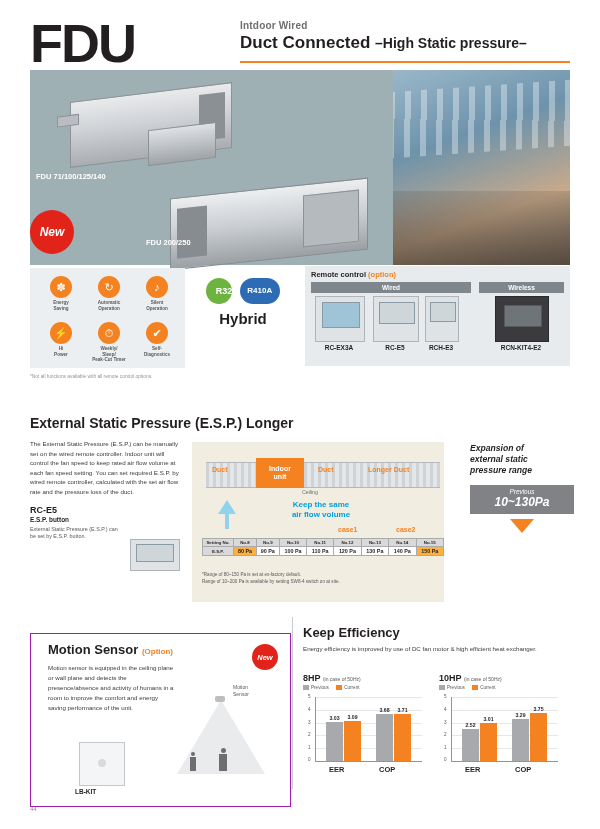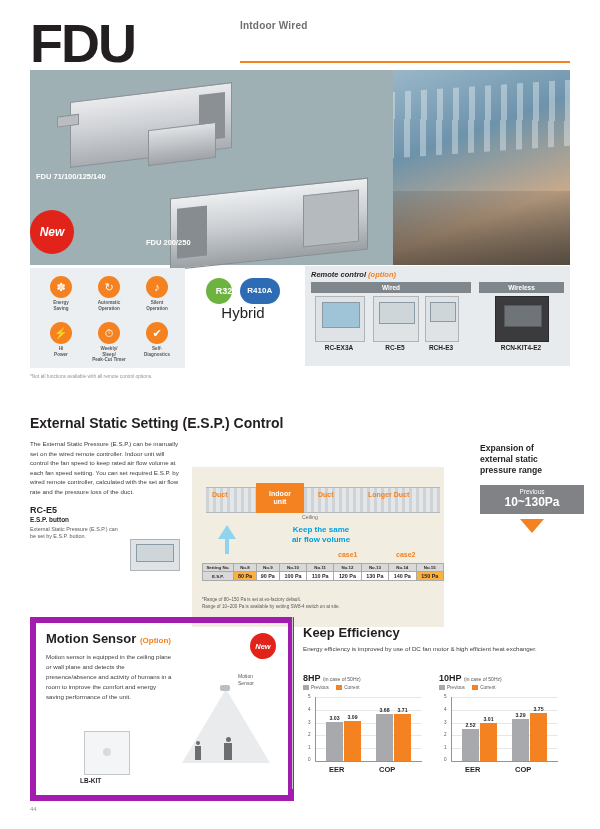--- a/index.html
+++ b/index.html
@@ -80,25 +80,25 @@
   
   .hybrid{position:absolute;left:188px;top:278px;width:110px;text-align:center;}
   .r32{
     display:inline-block;width:26px;height:26px;border-radius:50%;background:#6cb33f;
     color:#fff;font-size:9px;font-weight:bold;line-height:26px;vertical-align:middle;text-align:right;
   }
   .r410{
     display:inline-block;width:40px;height:26px;border-radius:13px;background:#2d6cb5;color:#fff;
     font-size:8px;font-weight:bold;line-height:26px;vertical-align:middle;margin-left:3px;
   }
-  .hybrid-word{font-size:15px;font-weight:normal;color:#231f20;}
+  .hybrid-word{font-size:15px;font-weight:bold;color:#231f20;margin-top:6px;}
 
   
   .remote{position:absolute;left:305px;top:266px;width:265px;height:100px;background:#e8ebed;}
-  .remote-title{font-size:7.5px;font-weight:bold;color:#231f20;padding:4px 0 0 6px;font-style:italic;}
+  .remote-title{font-size:7.5px;font-weight:bold;color:#231f20;padding:4px 0 0 6px;}
   .remote-title .opt{color:#f58220;font-weight:bold;}
   .barlabel{
     position:absolute;height:11px;background:#7f868c;color:#fff;font-size:6.5px;font-weight:bold;
     display:flex;align-items:center;justify-content:center;
   }
   .wiredbar{left:6px;top:16px;width:160px;}
   .wirelessbar{left:174px;top:16px;width:85px;}
   .rc{position:absolute;background:#dfe3e6;border:1px solid #aeb4b8;}
   .rcname{position:absolute;font-size:6.5px;font-weight:bold;color:#231f20;text-align:center;}
   .rcscreen{position:absolute;background:#9fc4d8;border:1px solid #8a9ba5;}
@@ -107,21 +107,21 @@
 
   
   .sec-title{font-size:14px;font-weight:bold;color:#231f20;}
   .esp{position:absolute;left:30px;top:415px;width:540px;}
   .esp-body{font-size:6.2px;color:#3b3b3d;line-height:1.55;width:150px;}
   .rce5-t{font-size:9px;font-weight:bold;margin-top:8px;}
   .rce5-s{font-size:6.4px;font-weight:bold;color:#231f20;margin-top:1px;}
   .rce5-p{font-size:5.4px;color:#58595b;line-height:1.45;margin-top:3px;width:90px;}
 
   .diagram{
-    position:absolute;left:192px;top:467px;width:252px;height:160px;background:#f2ede1;
+    position:absolute;left:192px;top:442px;width:252px;height:160px;background:#f2ede1;
   }
   .ceil{position:absolute;left:14px;top:20px;width:234px;height:24px;
     background:repeating-linear-gradient(90deg,#cfd3d6 0 3px,#e4e7e9 3px 7px);
     border-top:1px solid #b3b8bb;border-bottom:1px solid #b3b8bb;}
   .indoor{
     position:absolute;left:64px;top:16px;width:48px;height:30px;background:#f58220;color:#fff;
     font-size:7px;font-weight:bold;display:flex;align-items:center;justify-content:center;text-align:center;line-height:1.15;
   }
   .dlabel{position:absolute;font-size:7px;font-weight:bold;color:#f58220;}
   .ceilword{position:absolute;left:110px;top:47px;font-size:5.2px;color:#6d6e71;}
@@ -137,32 +137,32 @@
   .case1{position:absolute;left:146px;top:84px;font-size:7px;font-weight:bold;color:#f58220;}
   .case2{position:absolute;left:204px;top:84px;font-size:7px;font-weight:bold;color:#f58220;}
 
   .esptable{position:absolute;left:10px;top:96px;width:242px;border-collapse:collapse;}
   .esptable td{border:1px solid #a9aaac;font-size:4.4px;text-align:center;color:#231f20;padding:1px 0;}
   .esptable td.hd{background:#d9d9d9;font-weight:bold;font-size:4.4px;}
   .esptable td.val{background:#ffffff;font-weight:bold;font-size:5.4px;}
   .esptable td.valhl{background:#fbb040;font-weight:bold;font-size:5.4px;}
   .espnote{position:absolute;left:10px;top:130px;font-size:4.6px;color:#58595b;line-height:1.5;}
 
-  .expand{position:absolute;left:480px;top:443px;width:104px;text-align:center;}
+  .expand{position:absolute;left:470px;top:443px;width:104px;text-align:center;font-style:italic;}
   .exp-title{font-size:8.6px;font-weight:bold;color:#231f20;line-height:1.3;text-align:left;}
   .prevbox{margin-top:8px;background:#808285;color:#fff;padding:3px 0 5px;}
   .prev-l{font-size:6.4px;}
   .prev-v{font-size:12px;font-weight:bold;}
   .downarrow{width:0;height:0;margin:5px auto;border-left:12px solid transparent;border-right:12px solid transparent;border-top:14px solid #f58220;}
   .curbox{background:#f58220;color:#fff;padding:3px 0 5px;}
   .cur-l{font-size:6.4px;}
   .cur-v{font-size:12px;font-weight:bold;}
 
   
-  .motion{position:absolute;left:30px;top:617px;width:252px;height:172px;border:6px solid #a21caf;}
+  .motion{position:absolute;left:30px;top:633px;width:252px;height:172px;border:1px solid #a21caf;padding-left:7px;}
   .eff{position:absolute;left:292px;top:617px;width:278px;height:172px;border-left:1px solid #c8cbcd;}
   .m-title{font-size:13px;font-weight:bold;padding:8px 0 0 10px;}
   .m-opt{font-size:8px;color:#f58220;font-weight:bold;}
   .m-body{font-size:6.2px;color:#3b3b3d;line-height:1.6;width:128px;margin:6px 0 0 10px;}
   .newbadge2{
     position:absolute;right:12px;top:10px;width:26px;height:26px;border-radius:50%;background:#e2231a;
     color:#fff;font-size:7.5px;font-weight:bold;font-style:italic;display:flex;align-items:center;justify-content:center;
   }
   .sensor-art{position:absolute;left:140px;top:44px;width:105px;height:100px;}
   .cone{position:absolute;left:6px;top:22px;width:0;height:0;border-left:44px solid transparent;border-right:44px solid transparent;border-bottom:74px solid #e9ebec;}
@@ -195,20 +195,24 @@
 </style>
 </head>
 <body>
 
 <div class="page">
 
   <div class="hdr">
     <div class="fdu">FDU</div>
     <div class="hdr-right">
       <div class="hdr-sub">Intdoor Wired</div>
+      <div class="hdr-title">
+        <span>Duct Connected</span>
+        <span class="hs">–High Static pressure–</span>
+      </div>
     </div>
     <div class="hdr-line"></div>
   </div>
 
   <div class="hero">
     <div class="unit1">
       <div class="pipe"></div>
         <div class="grille"></div>
     </div>
     <div class="unit1b"></div>
@@ -287,21 +291,21 @@
 
     <div class="rc" style="left:190px;top:30px;width:52px;height:44px;background:#3b3b3d;border-color:#2a2a2c;">
       <div class="rcscreen" style="left:8px;top:8px;width:36px;height:20px;background:#6f7478;border-color:#55595c;"></div>
     </div>
     <div class="rcname" style="left:180px;top:78px;width:72px;">RCN-KIT4-E2</div>
   </div>
 
   <div class="footnote">*Not all functions available with all remote control options.</div>
 
   <div class="esp">
-    <div class="sec-title">External Static Setting (E.S.P.) Control</div>
+    <div class="sec-title">External Static Pressure (E.S.P.) Longer</div>
     <div class="esp-body" style="margin-top:8px;">The External Static Pressure (E.S.P.) can be manually set on the wired remote controller. Indoor unit will control the fan speed to keep rated air flow volume at each fan speed setting. You can set required E.S.P. by wired remote  controller, calculated with the set air flow rate and the pressure loss of the duct.</div>
     <div class="rce5-t">RC-E5</div>
     <div class="rce5-s">E.S.P. button</div>
     <div class="rce5-p">External Static Pressure (E.S.P.) can be set by E.S.P. button.</div>
     <div class="rc" style="position:absolute;left:100px;top:124px;width:48px;height:30px;background:#dfe3e6;">
       <div class="rcscreen" style="left:5px;top:4px;width:36px;height:16px;background:#cfd6d9;"></div>
     </div>
   </div>
 
   <div class="diagram">

